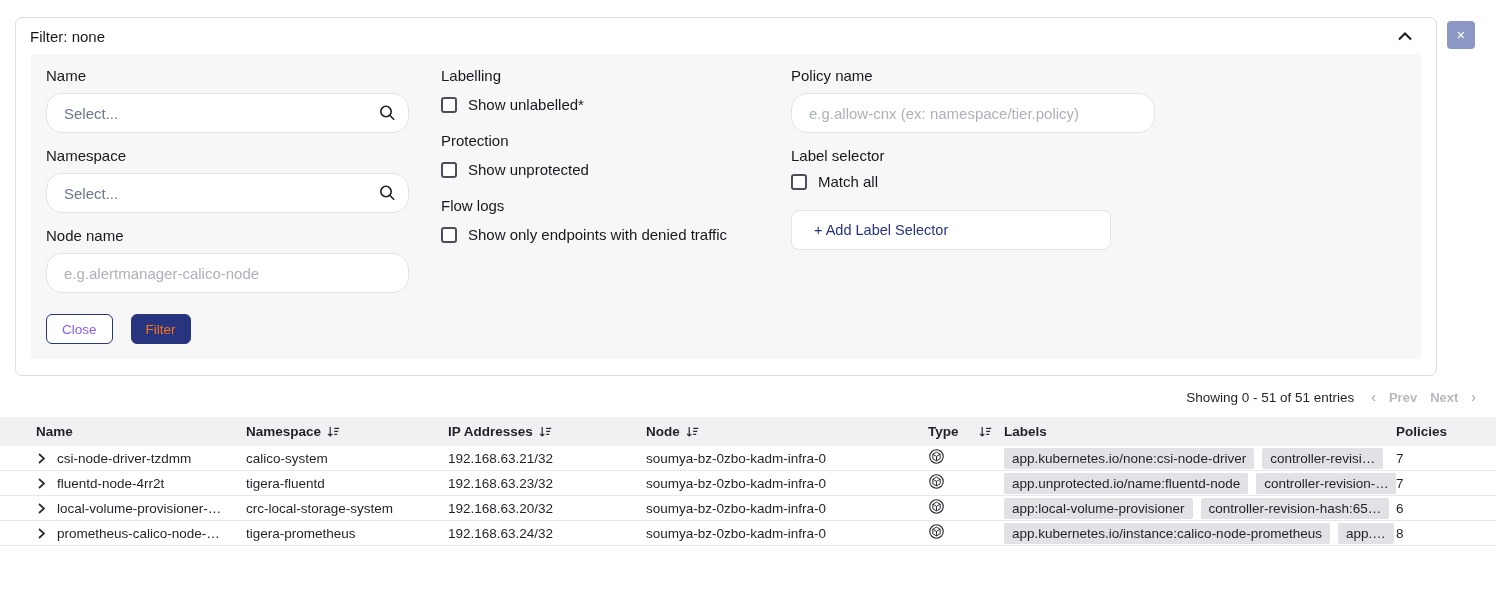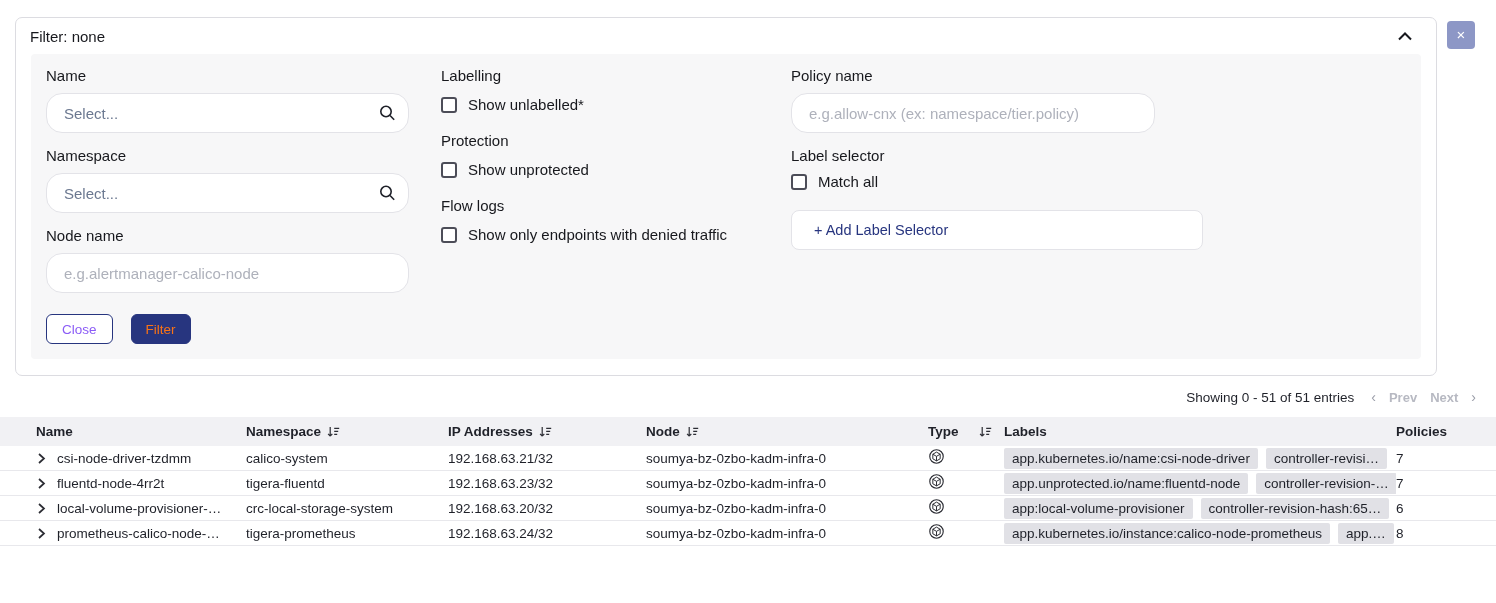--- a/index.html
+++ b/index.html
@@ -30,21 +30,21 @@
   .check-row { display:flex; align-items:center; gap:11px; font-size:15px; color:#17181d; cursor:pointer; }
   .checkbox { width:16px; height:16px; border:2px solid #4c4d58; border-radius:3px; background:#fff; flex:0 0 16px; }
   .group-head { font-size:15px; color:#17181d; margin-bottom:12px; }
   .fgroup { margin-bottom:19px; }
 
   .btn-row { display:flex; gap:18px; margin-top:21px; }
   .btn { height:30px; border-radius:6px; font-size:13.5px; font-family:inherit; cursor:pointer; }
   .btn-close { background:#fff; color:#8b5cf6; border:1px solid #27357f; padding:0 15px; }
   .btn-filter { background:#27357f; color:#f97316; border:1px solid #27357f; padding:0 14px; }
 
-  .add-selector-btn { width:412px; height:40px; background:#fff; border:1px solid #e3e3e8; border-radius:8px;
+  .add-selector-btn { width:320px; height:40px; background:#fff; border:1px solid #e3e3e8; border-radius:8px;
     text-align:left; padding:4px 22px; font-size:14.5px; color:#27357f; font-family:inherit; cursor:pointer; margin-top:10px; }
   .match-all { margin-bottom:10px; }
 
   .panel-close-btn { width:28px; height:28px; background:#8d97c6; border:none; border-radius:4px;
     color:#fff; font-size:15px; cursor:pointer; margin-top:4px; line-height:28px; text-align:center; }
 
   
   .pagination-row { display:flex; justify-content:flex-end; align-items:center; gap:17px; padding:13px 20px 12px 0; }
   .showing-text { font-size:13.5px; color:#1f2129; }
   .pager { display:flex; align-items:center; gap:13px; font-size:13px; }
@@ -228,21 +228,21 @@
       <span>csi-node-driver-tzdmm</span>
     </div>
     <div class="cell">calico-system</div>
     <div class="cell">192.168.63.21/32</div>
     <div class="cell">soumya-bz-0zbo-kadm-infra-0</div>
     <div class="cell"><span class="pod-ico"><svg width="17" height="17" viewBox="0 0 24 24">
             <circle cx="12" cy="12" r="9.5" fill="none" stroke="#2b2c33" stroke-width="1.6"></circle>
             <path d="M12 5.8 L17.2 8.8 V15.2 L12 18.2 L6.8 15.2 V8.8 Z M6.8 8.8 L12 11.8 L17.2 8.8 M12 11.8 V18.2" fill="none" stroke="#2b2c33" stroke-width="1.4"></path>
           </svg></span></div>
     <div class="cell chips">
-      <span class="chip">app.kubernetes.io/name:csi-node-driver</span>
+      <span class="chip">app.kubernetes.io/none:csi-node-driver</span>
       <span class="chip">controller-revisi…</span>
     </div>
     <div class="cell">7</div>
   </div>
 
   <div class="t-grid t-row">
     <div class="cell first">
       <span class="expander">
           <svg width="11" height="11" viewBox="0 0 11 11">
             <path d="M3 1 L8 5.5 L3 10" fill="none" stroke="#2b2c33" stroke-width="1.7"></path>

